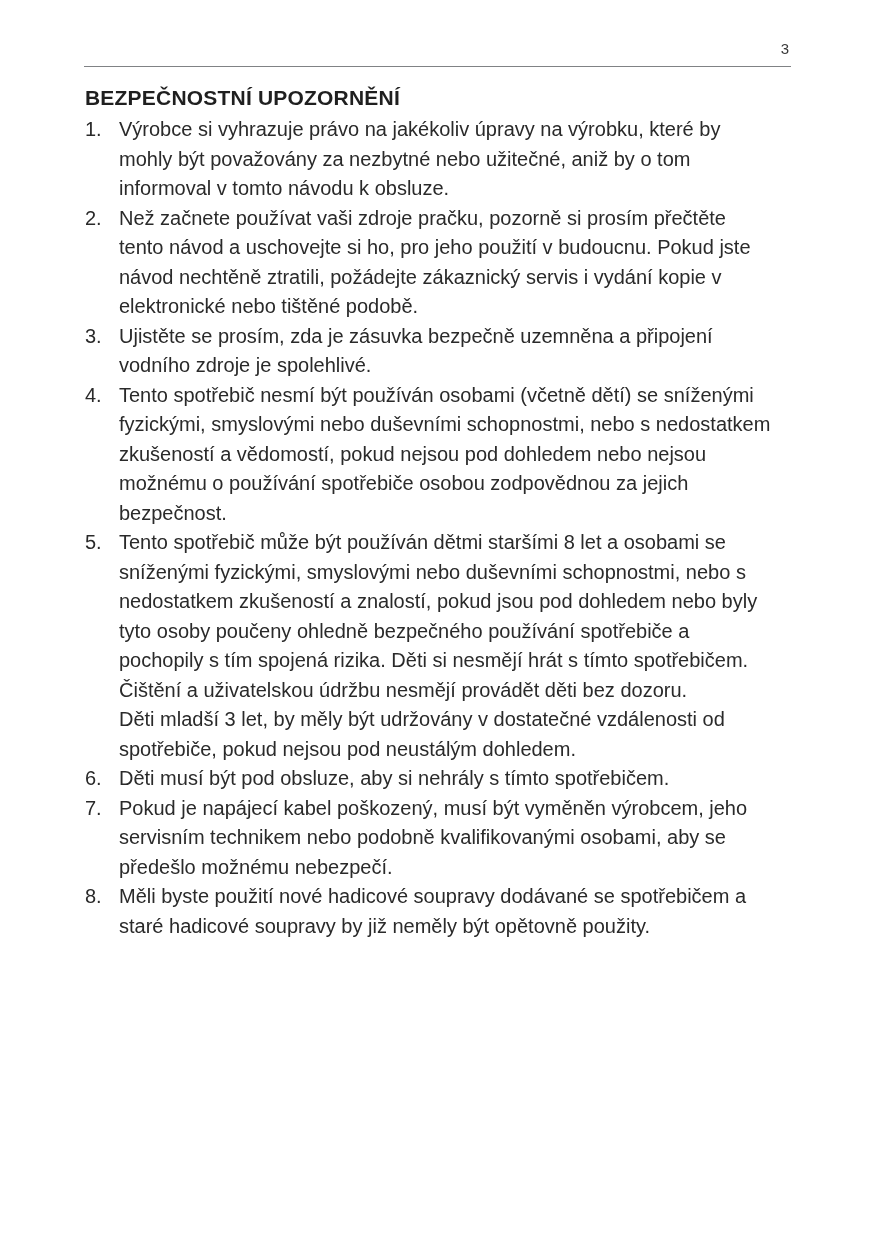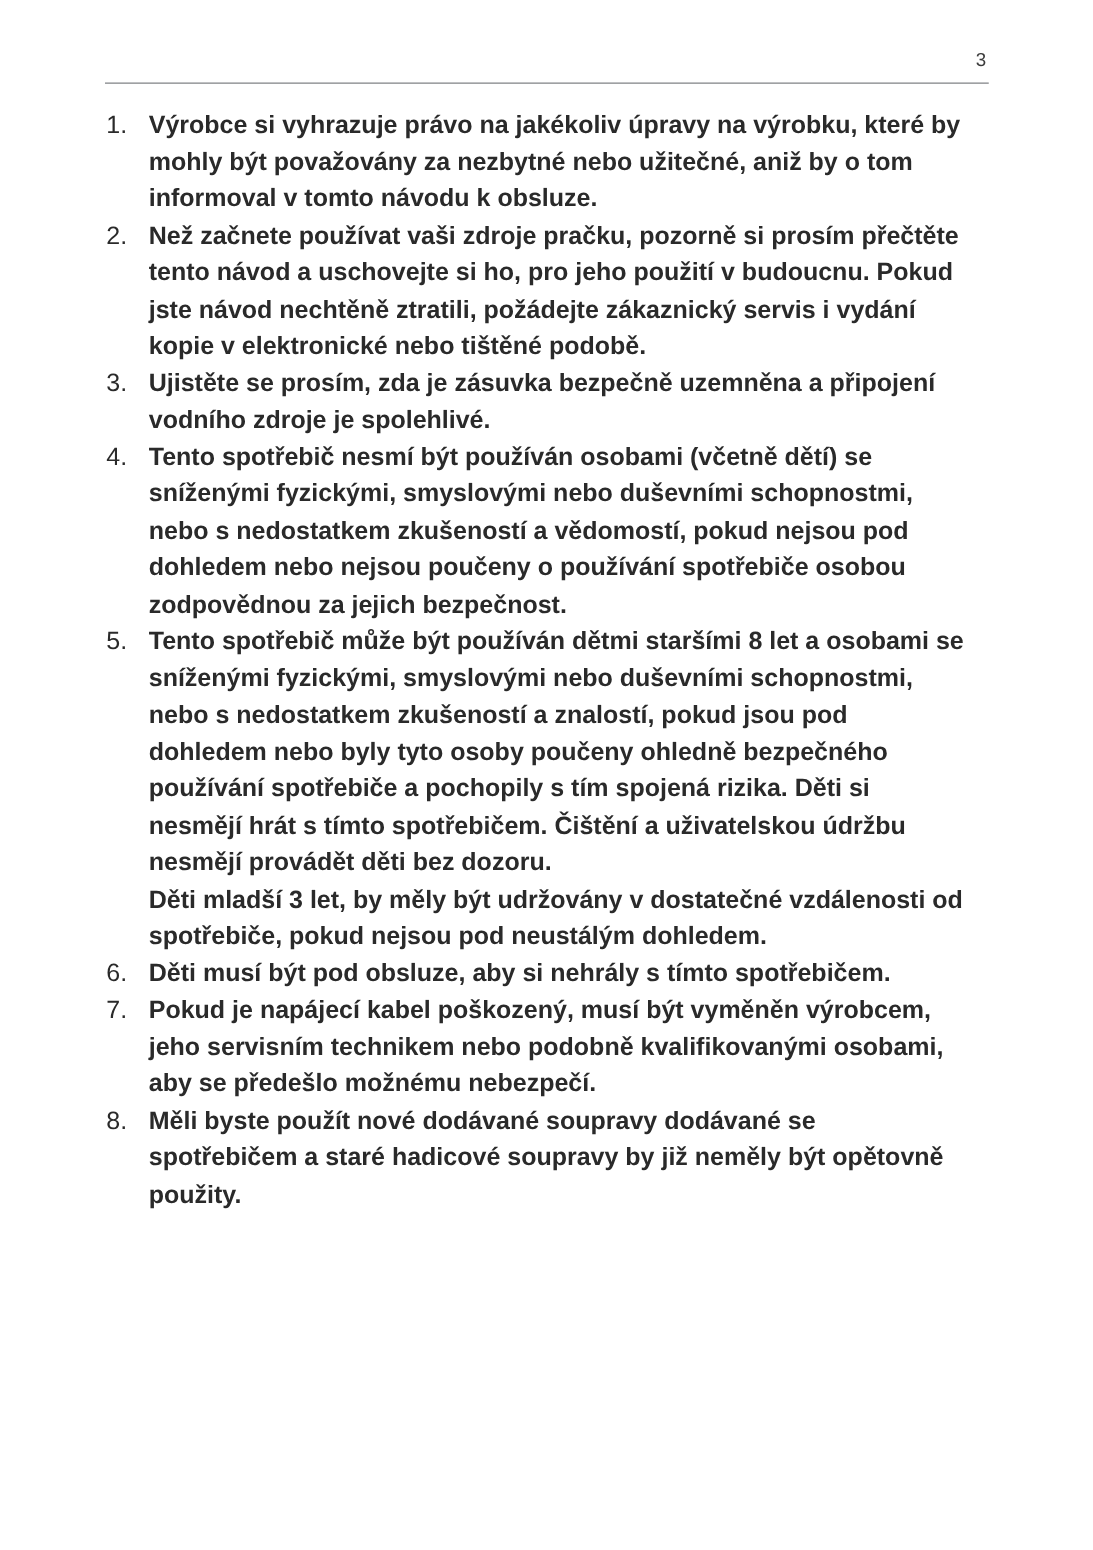--- a/index.html
+++ b/index.html
@@ -61,73 +61,73 @@
     font-size: 20px;
     line-height: 29.5px;
     color: #2a2a2a;
   }
   .item .num {
     flex: 0 0 34px;
   }
   .item .txt {
     flex: 1 1 auto;
     white-space: pre-line;
-    font-weight: bold;
   }
 </style>
 </head>
 <body>
 
 <div class="page">
 
   <span class="page-number">3</span>
 
   <hr class="header-rule">
 
   <div class="content">
 
+    <h1 class="section-heading">BEZPEČNOSTNÍ UPOZORNĚNÍ</h1>
 
     <div class="safety-list">
 
       <div class="item">
         <span class="num">1.</span>
         <span class="txt">Výrobce si vyhrazuje právo na jakékoliv úpravy na výrobku, které by mohly být považovány za nezbytné nebo užitečné, aniž by o tom informoval v tomto návodu k obsluze.</span>
       </div>
 
       <div class="item">
         <span class="num">2.</span>
         <span class="txt">Než začnete používat vaši zdroje pračku, pozorně si prosím přečtěte tento návod a uschovejte si ho, pro jeho použití v budoucnu. Pokud jste návod nechtěně ztratili, požádejte zákaznický servis i vydání kopie v elektronické nebo tištěné podobě.</span>
       </div>
 
       <div class="item">
         <span class="num">3.</span>
         <span class="txt">Ujistěte se prosím, zda je zásuvka bezpečně uzemněna a připojení vodního zdroje je spolehlivé.</span>
       </div>
 
       <div class="item">
         <span class="num">4.</span>
-        <span class="txt">Tento spotřebič nesmí být používán osobami (včetně dětí) se sníženými fyzickými, smyslovými nebo duševními schopnostmi, nebo s nedostatkem zkušeností a vědomostí, pokud nejsou pod dohledem nebo nejsou poučeny o používání spotřebiče osobou zodpovědnou za jejich bezpečnost.</span>
+        <span class="txt">Tento spotřebič nesmí být používán osobami (včetně dětí) se sníženými fyzickými, smyslovými nebo duševními schopnostmi, nebo s nedostatkem zkušeností a vědomostí, pokud nejsou pod dohledem nebo nejsou možnému o používání spotřebiče osobou zodpovědnou za jejich bezpečnost.</span>
       </div>
 
       <div class="item">
         <span class="num">5.</span>
         <span class="txt">Tento spotřebič může být používán dětmi staršími 8 let a osobami se sníženými fyzickými, smyslovými nebo duševními schopnostmi, nebo s nedostatkem zkušeností a znalostí, pokud jsou pod dohledem nebo byly tyto osoby poučeny ohledně bezpečného používání spotřebiče a pochopily s tím spojená rizika. Děti si nesmějí hrát s tímto spotřebičem. Čištění a uživatelskou údržbu nesmějí provádět děti bez dozoru.
 Děti mladší 3 let, by měly být udržovány v dostatečné vzdálenosti od spotřebiče, pokud nejsou pod neustálým dohledem.</span>
       </div>
 
       <div class="item">
         <span class="num">6.</span>
         <span class="txt">Děti musí být pod obsluze, aby si nehrály s tímto spotřebičem.</span>
       </div>
 
       <div class="item">
         <span class="num">7.</span>
         <span class="txt">Pokud je napájecí kabel poškozený, musí být vyměněn výrobcem, jeho servisním technikem nebo podobně kvalifikovanými osobami, aby se předešlo možnému nebezpečí.</span>
       </div>
 
       <div class="item">
         <span class="num">8.</span>
-        <span class="txt">Měli byste použít nové dodávané soupravy dodávané se spotřebičem a staré hadicové soupravy by již neměly být opětovně použity.</span>
+        <span class="txt">Měli byste použití nové hadicové soupravy dodávané se spotřebičem a staré hadicové soupravy by již neměly být opětovně použity.</span>
       </div>
 
     </div>
   </div>
 </div>
 
 </body></html>

